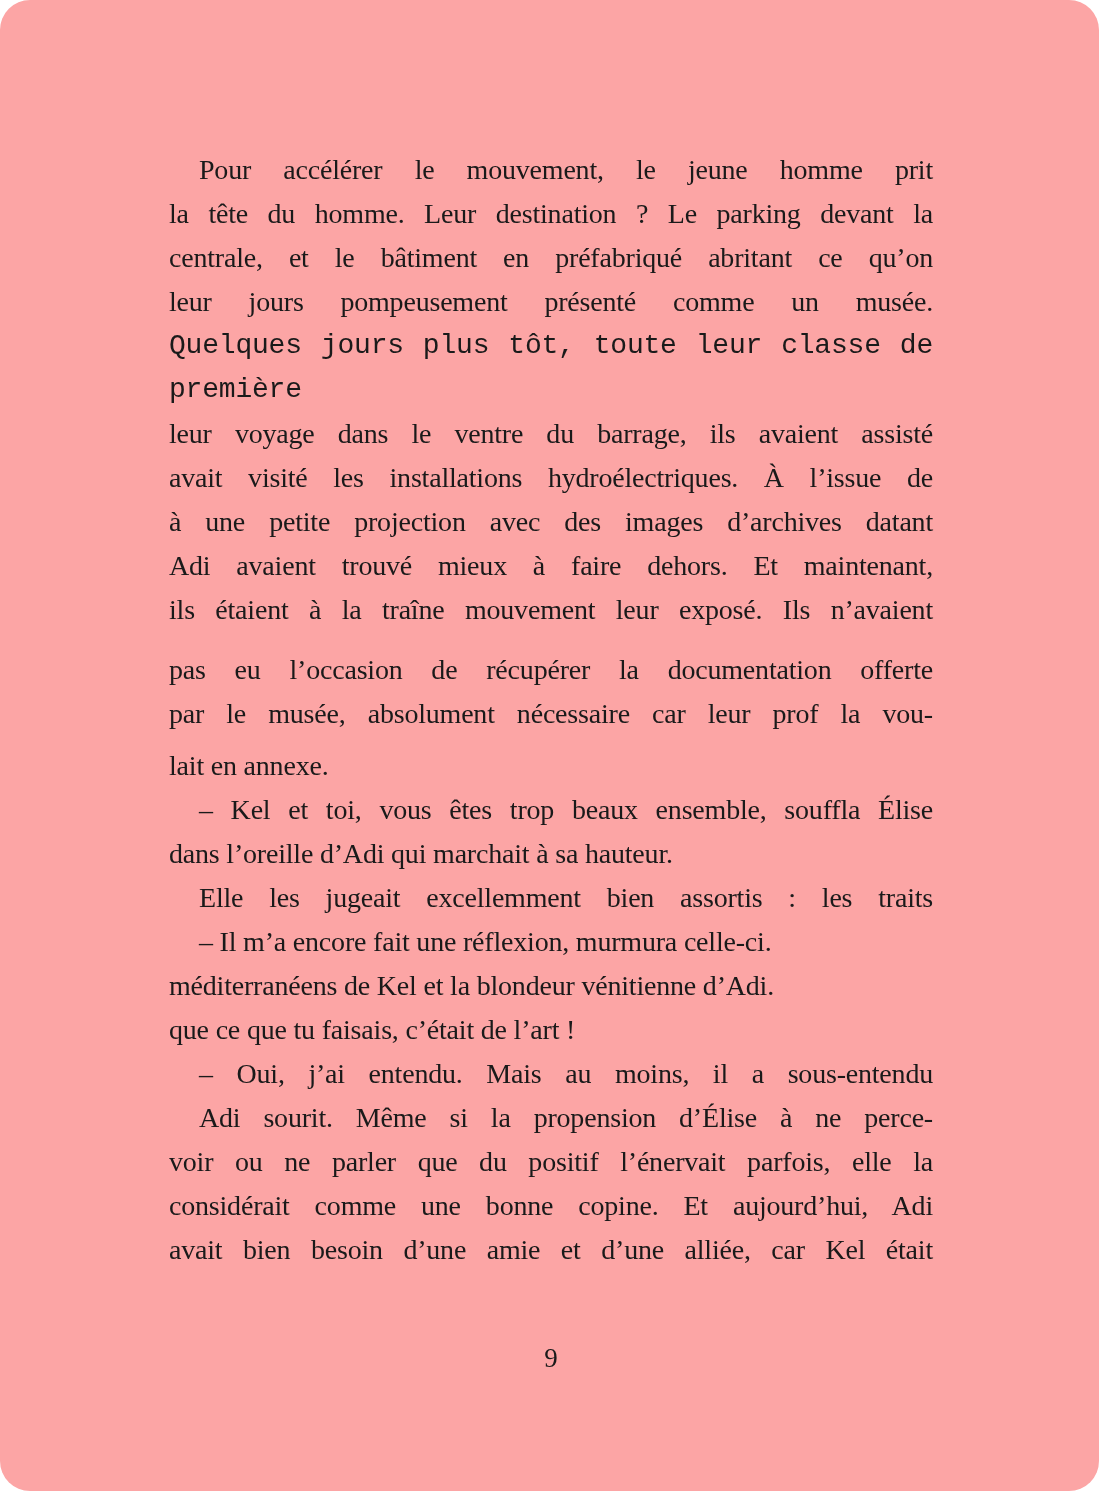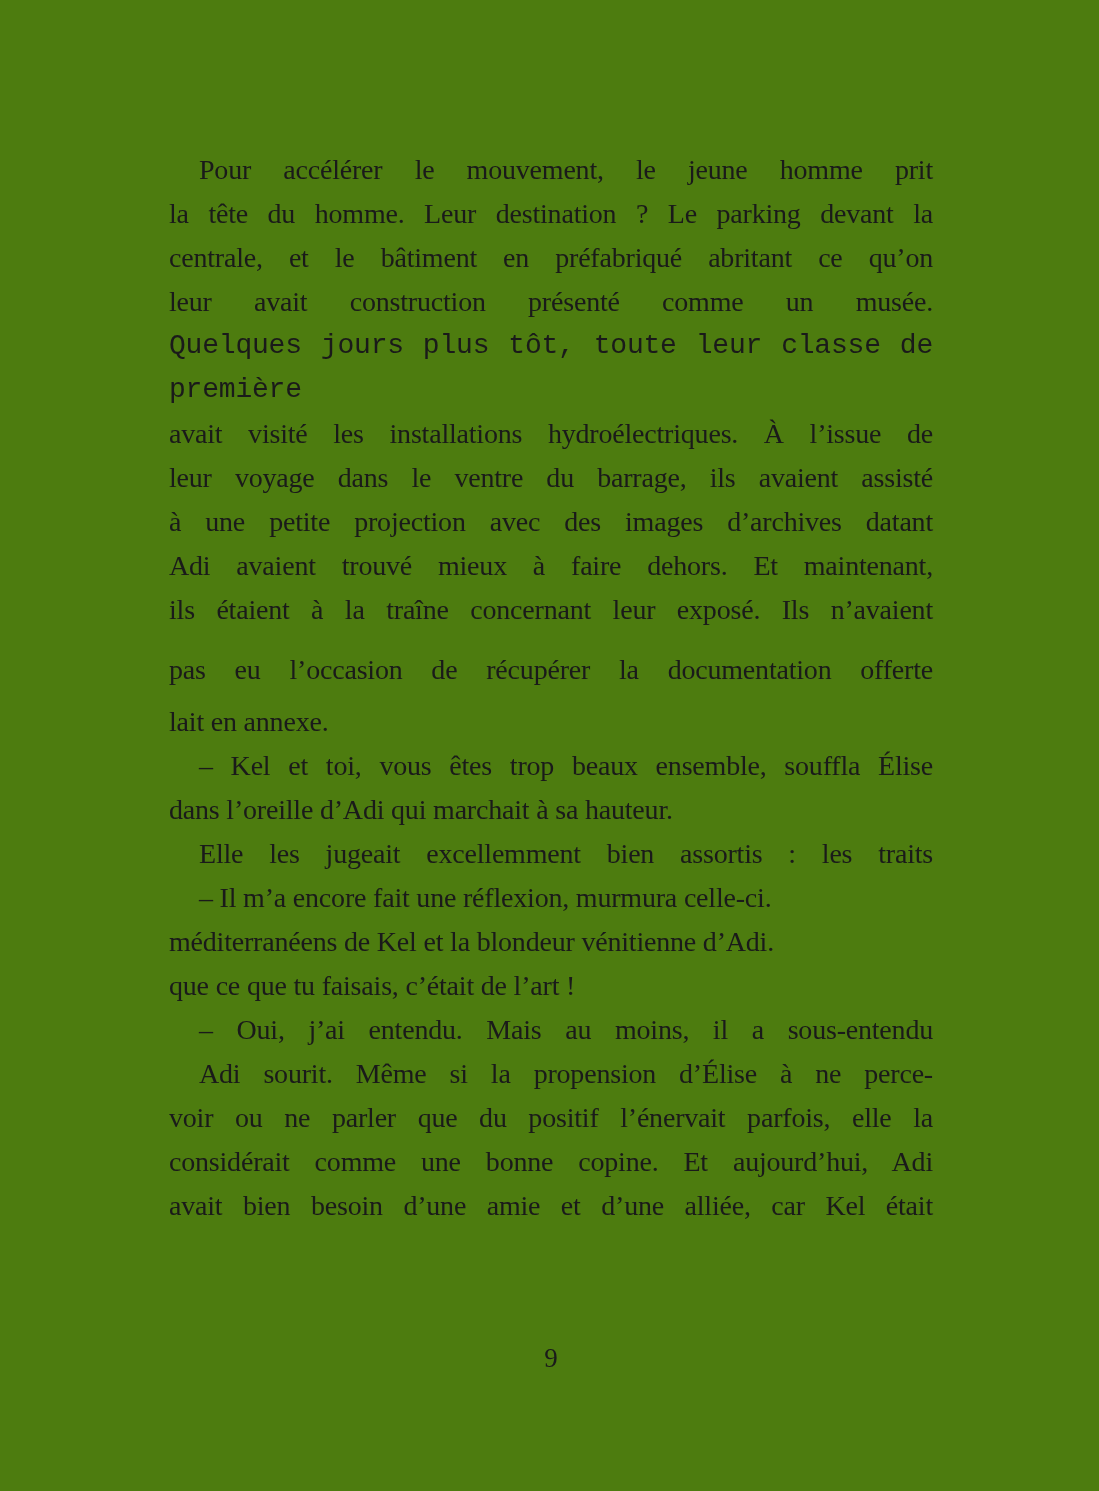--- a/index.html
+++ b/index.html
@@ -44,33 +44,34 @@
     text-align: center;
     font-family: "Liberation Serif", "DejaVu Serif", serif;
     font-size: 27px;
     line-height: 36px;
     color: #1a1a1a;
   }
 </style>
 </head>
 <body>
 
-<div class="book-page" style="background: #4d7c0f;">
+<div class="book-page" style="background: #fca5a5; border-radius: 30px;">
   <div class="text-block">
       <div class="line indent" style="color: rgb(26, 26, 26);">Pour accélérer le mouvement, le jeune homme prit</div>
       <div class="line" style="color: rgb(26, 26, 26);">la tête du homme. Leur destination ? Le parking devant la</div>
       <div class="line" style="color: rgb(26, 26, 26);">centrale, et le bâtiment en préfabriqué abritant ce qu’on</div>
-      <div class="line" style="color: rgb(26, 26, 26);">leur avait construction présenté comme un musée.</div>
+      <div class="line" style="color: rgb(26, 26, 26);">leur jours pompeusement présenté comme un musée.</div>
       <div class="line" style="color: rgb(26, 26, 26); font-family: Liberation Mono, monospace;">Quelques jours plus tôt, toute leur classe de première</div>
+      <div class="line" style="color: rgb(26, 26, 26);">leur voyage dans le ventre du barrage, ils avaient assisté</div>
       <div class="line" style="color: rgb(26, 26, 26);">avait visité les installations hydroélectriques. À l’issue de</div>
-      <div class="line" style="color: rgb(26, 26, 26);">leur voyage dans le ventre du barrage, ils avaient assisté</div>
       <div class="line" style="color: rgb(26, 26, 26);">à une petite projection avec des images d’archives datant</div>
       <div class="line" style="color: rgb(26, 26, 26);">Adi avaient trouvé mieux à faire dehors. Et maintenant,</div>
-      <div class="line" style="color: rgb(26, 26, 26);">ils étaient à la traîne concernant leur exposé. Ils n’avaient</div>
+      <div class="line" style="color: rgb(26, 26, 26);">ils étaient à la traîne mouvement leur exposé. Ils n’avaient</div>
       <div class="line" style="color: rgb(26, 26, 26); margin-top: 16px;">pas eu l’occasion de récupérer la documentation offerte</div>
+      <div class="line" style="color: rgb(26, 26, 26);">par le musée, absolument nécessaire car leur prof la vou-</div>
       <div class="line last" style="color: rgb(26, 26, 26); margin-top: 8px;">lait en annexe.</div>
       <div class="line indent" style="color: rgb(26, 26, 26);">– Kel et toi, vous êtes trop beaux ensemble, souffla Élise</div>
       <div class="line last" style="color: rgb(26, 26, 26);">dans l’oreille d’Adi qui marchait à sa hauteur.</div>
       <div class="line indent" style="color: rgb(26, 26, 26);">Elle les jugeait excellemment bien assortis : les traits</div>
       <div class="line indent last" style="color: rgb(26, 26, 26);">– Il m’a encore fait une réflexion, murmura celle-ci.</div>
       <div class="line last" style="color: rgb(26, 26, 26);">méditerranéens de Kel et la blondeur vénitienne d’Adi.</div>
       <div class="line last" style="color: rgb(26, 26, 26);">que ce que tu faisais, c’était de l’art !</div>
       <div class="line indent" style="color: rgb(26, 26, 26);">– Oui, j’ai entendu. Mais au moins, il a sous-entendu</div>
       <div class="line indent" style="color: rgb(26, 26, 26);">Adi sourit. Même si la propension d’Élise à ne perce-</div>
       <div class="line" style="color: rgb(26, 26, 26);">voir ou ne parler que du positif l’énervait parfois, elle la</div>

